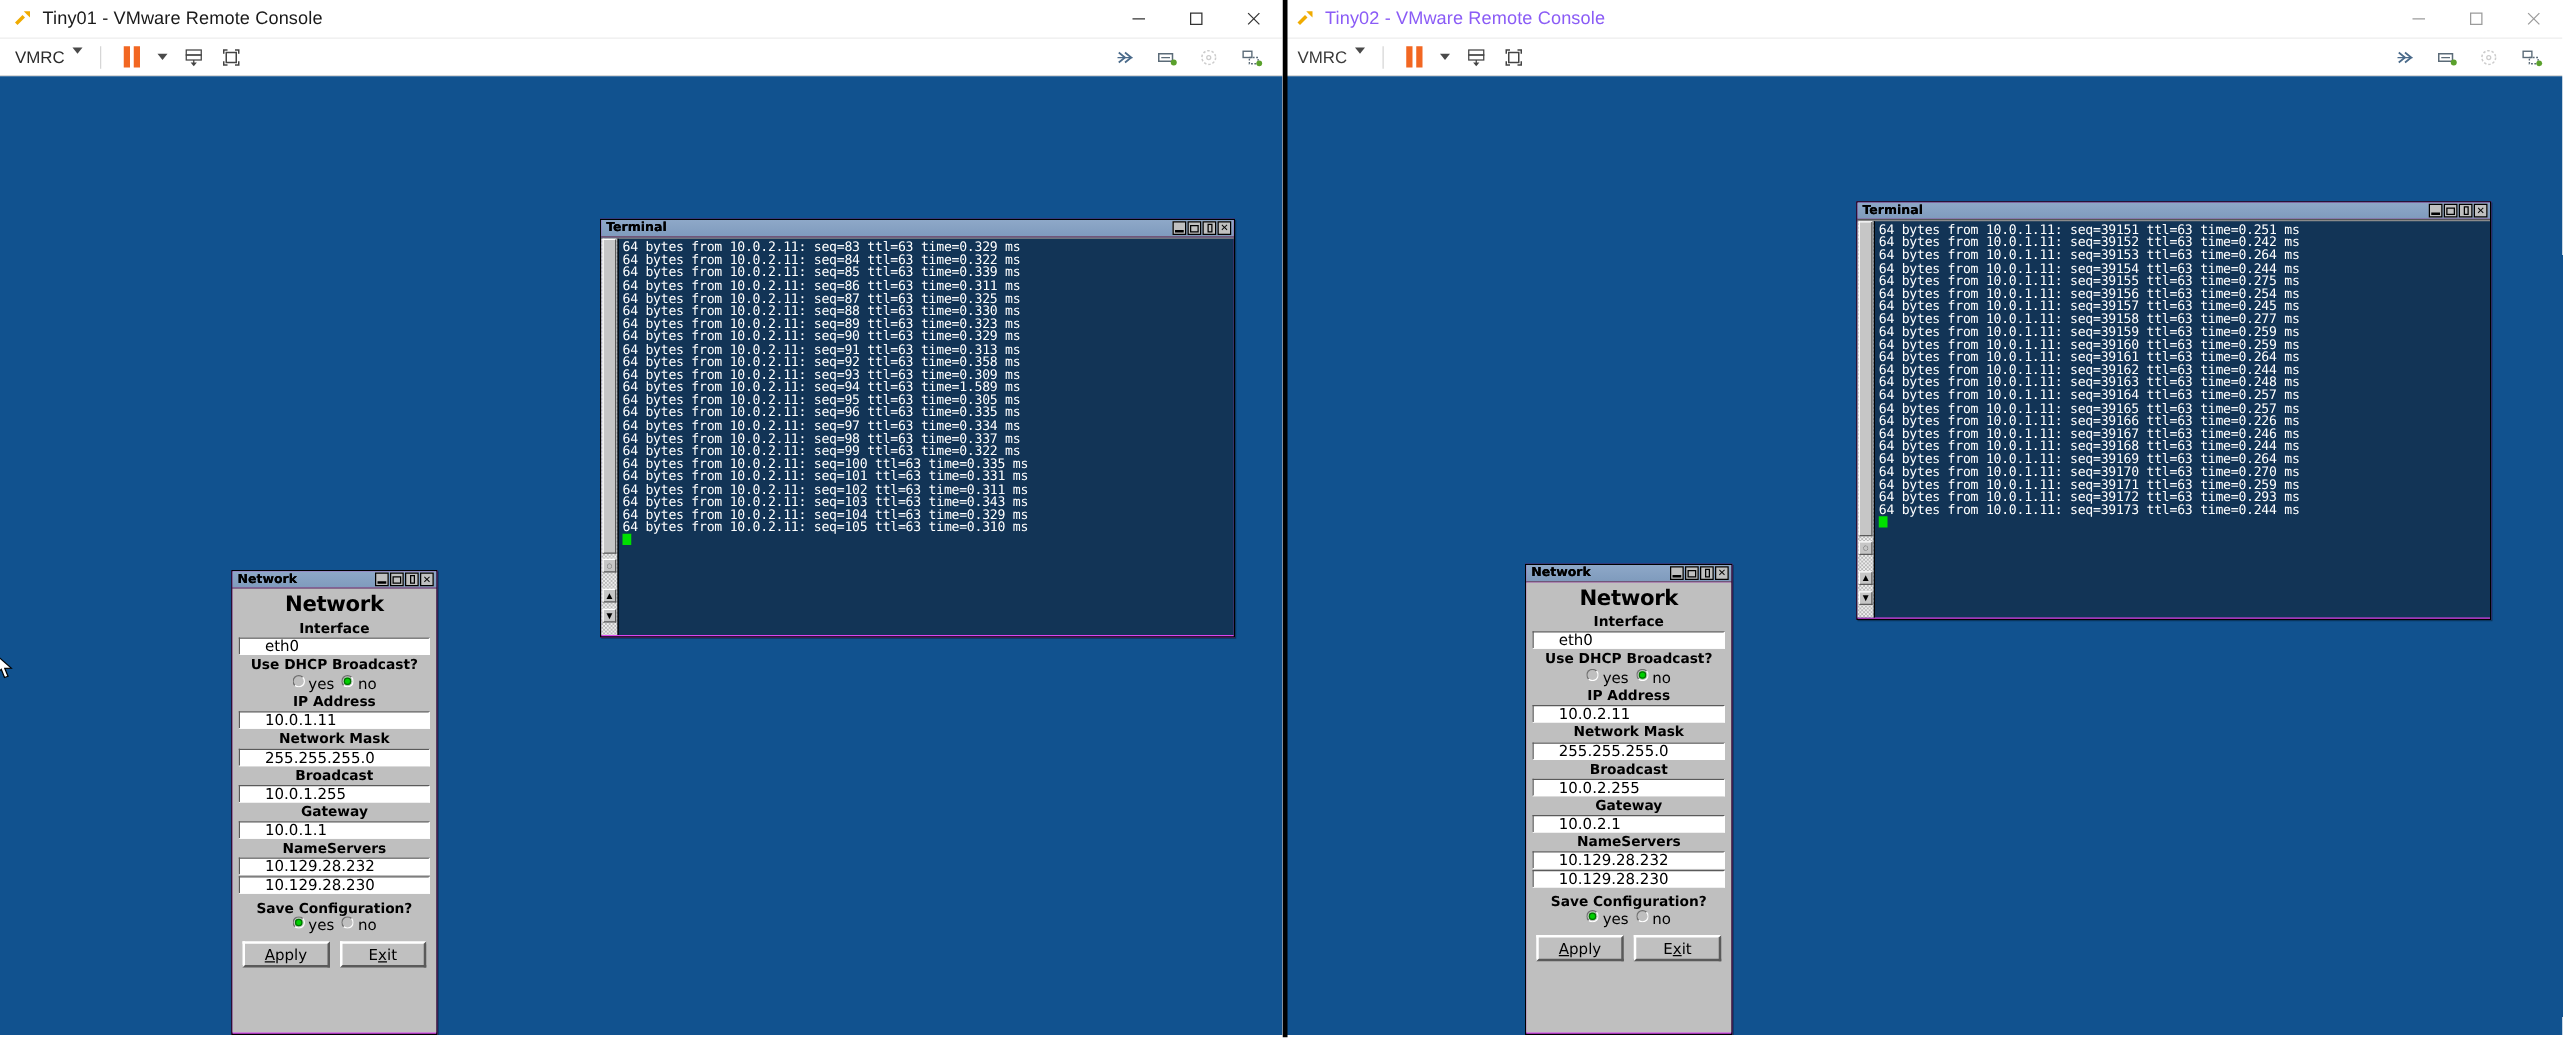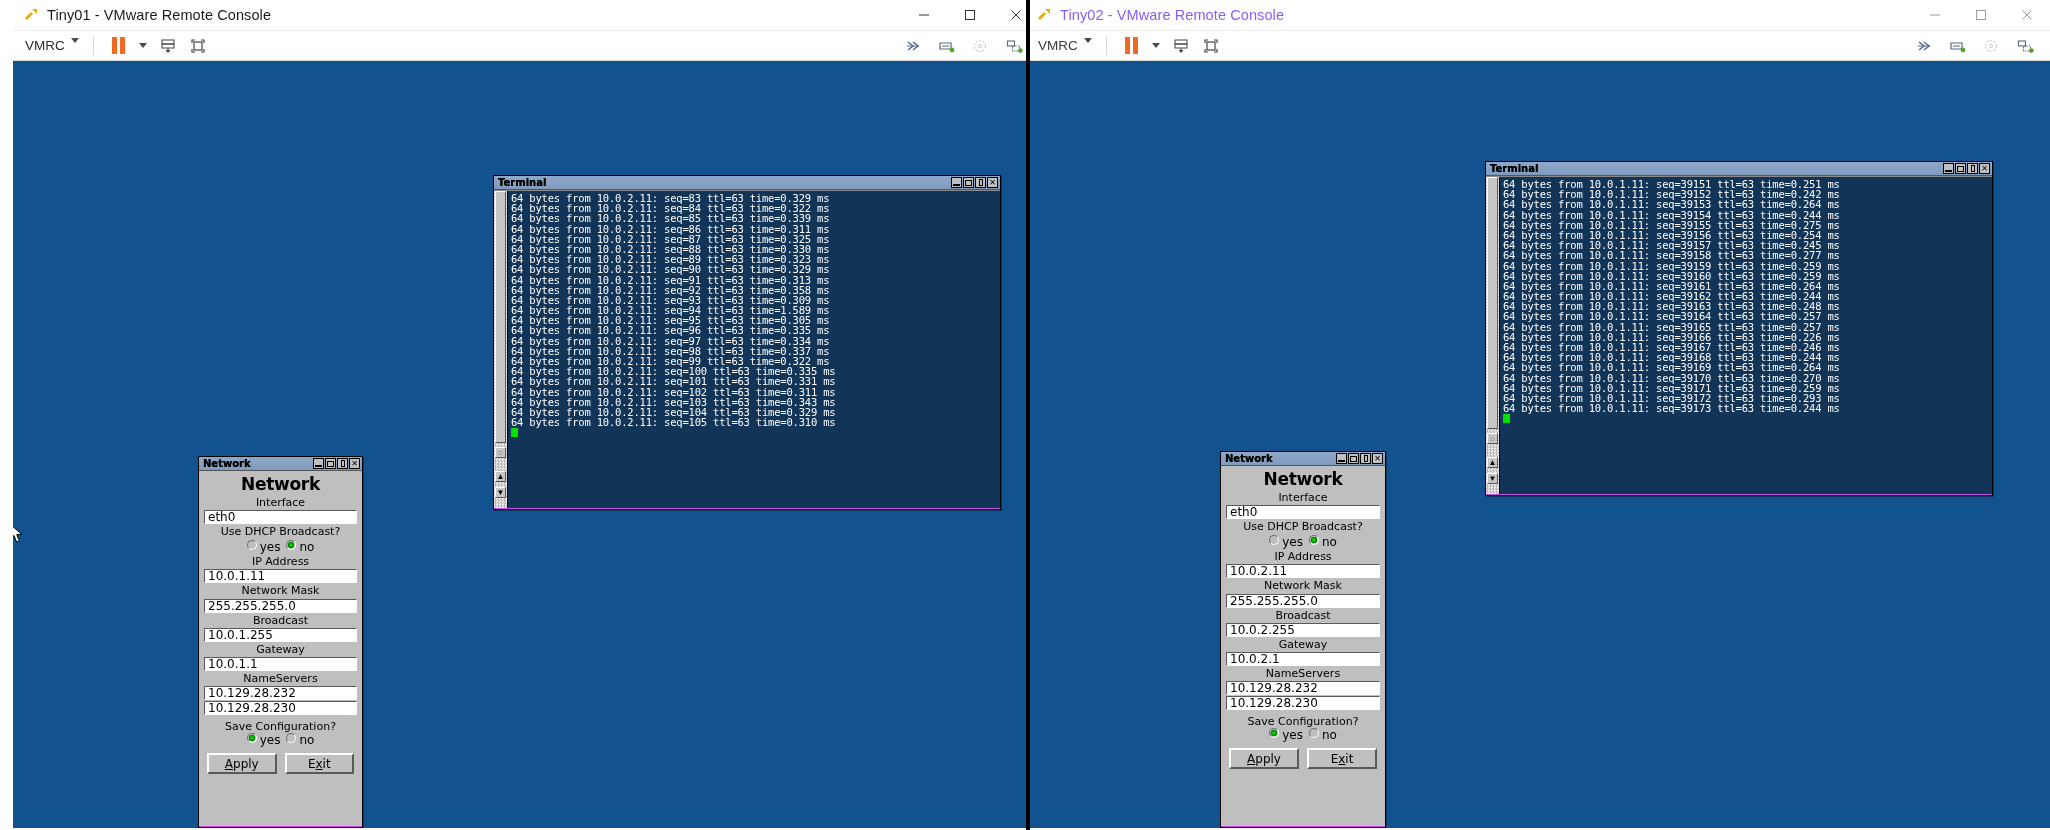--- a/index.html
+++ b/index.html
@@ -5,21 +5,21 @@
   * { box-sizing: border-box; }
   html, body {
     margin: 0; padding: 0;
     width: 2050px; height: 830px;
     overflow: hidden;
     background: #ffffff;
     font-family: "Liberation Sans", sans-serif;
   }
 
   .app { position: absolute; top: 0; height: 830px; background: #ffffff; overflow: hidden; }
-  .app.left  { left: 13px;    width: 1026px; }
+  .app.left  { left: 0px;    width: 1026px; }
   .app.right { left: 1026px; width: 1024px; }
 
   
   .titlebar {
     position: relative;
     height: 30px;
     background: #ffffff;
     display: flex;
     align-items: center;
     border-bottom: 0px solid #e8e8e8;
@@ -189,36 +189,36 @@
     font-size: 17px;
     font-weight: bold;
     color: #000;
     letter-spacing: -0.3px;
     margin: 2px 0 1px 0;
     line-height: 1.05;
   }
   .net-label {
     text-align:center;
     font-size: 11px;
-    font-weight: normal;
+    font-weight: bold;
     color:#000;
     line-height: 1.2;
     margin-top: 1px;
   }
   .net-input {
     height: 14px;
     background:#fff;
     border-top: 1px solid #5a5a5a;
     border-left: 1px solid #5a5a5a;
     border-right: 1px solid #ffffff;
     border-bottom: 1px solid #ffffff;
     font-family: "DejaVu Sans", sans-serif;
     font-size: 12px;
     color:#000;
-    padding: 0 3px;
+    padding: 0 20px;
     display:flex; align-items:center;
     margin-top: 1px;
   }
   .radio-row {
     display:flex; align-items:center; justify-content:center;
     gap: 6px;
     margin-top: 2px;
   }
   .radio {
     display:flex; align-items:flex-start; gap:3px;

